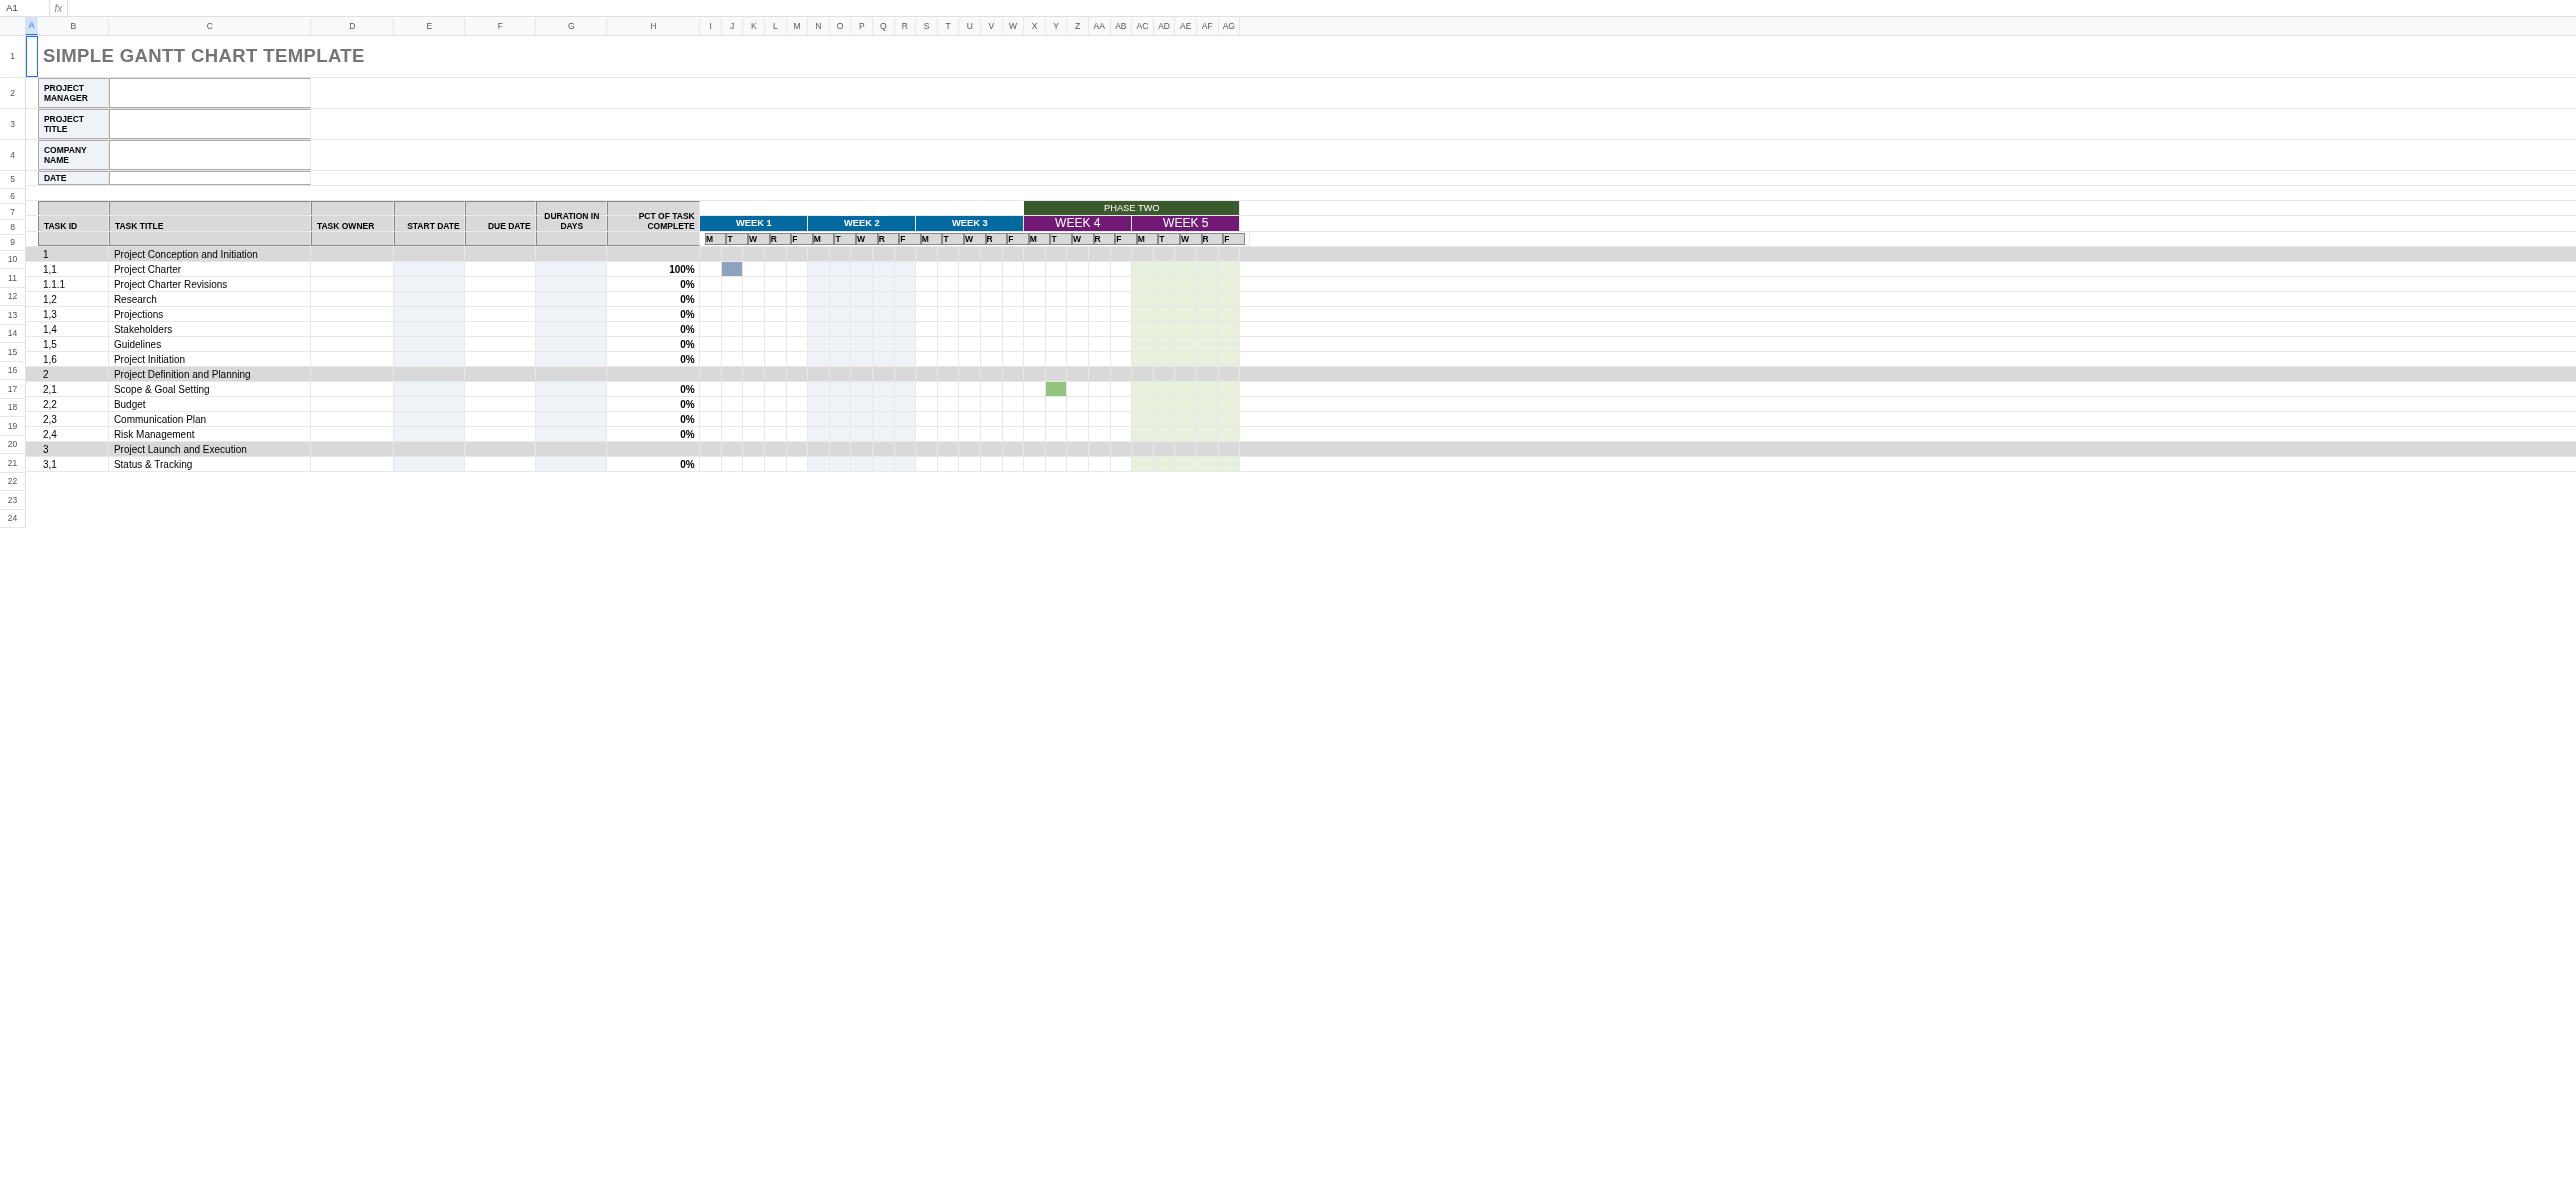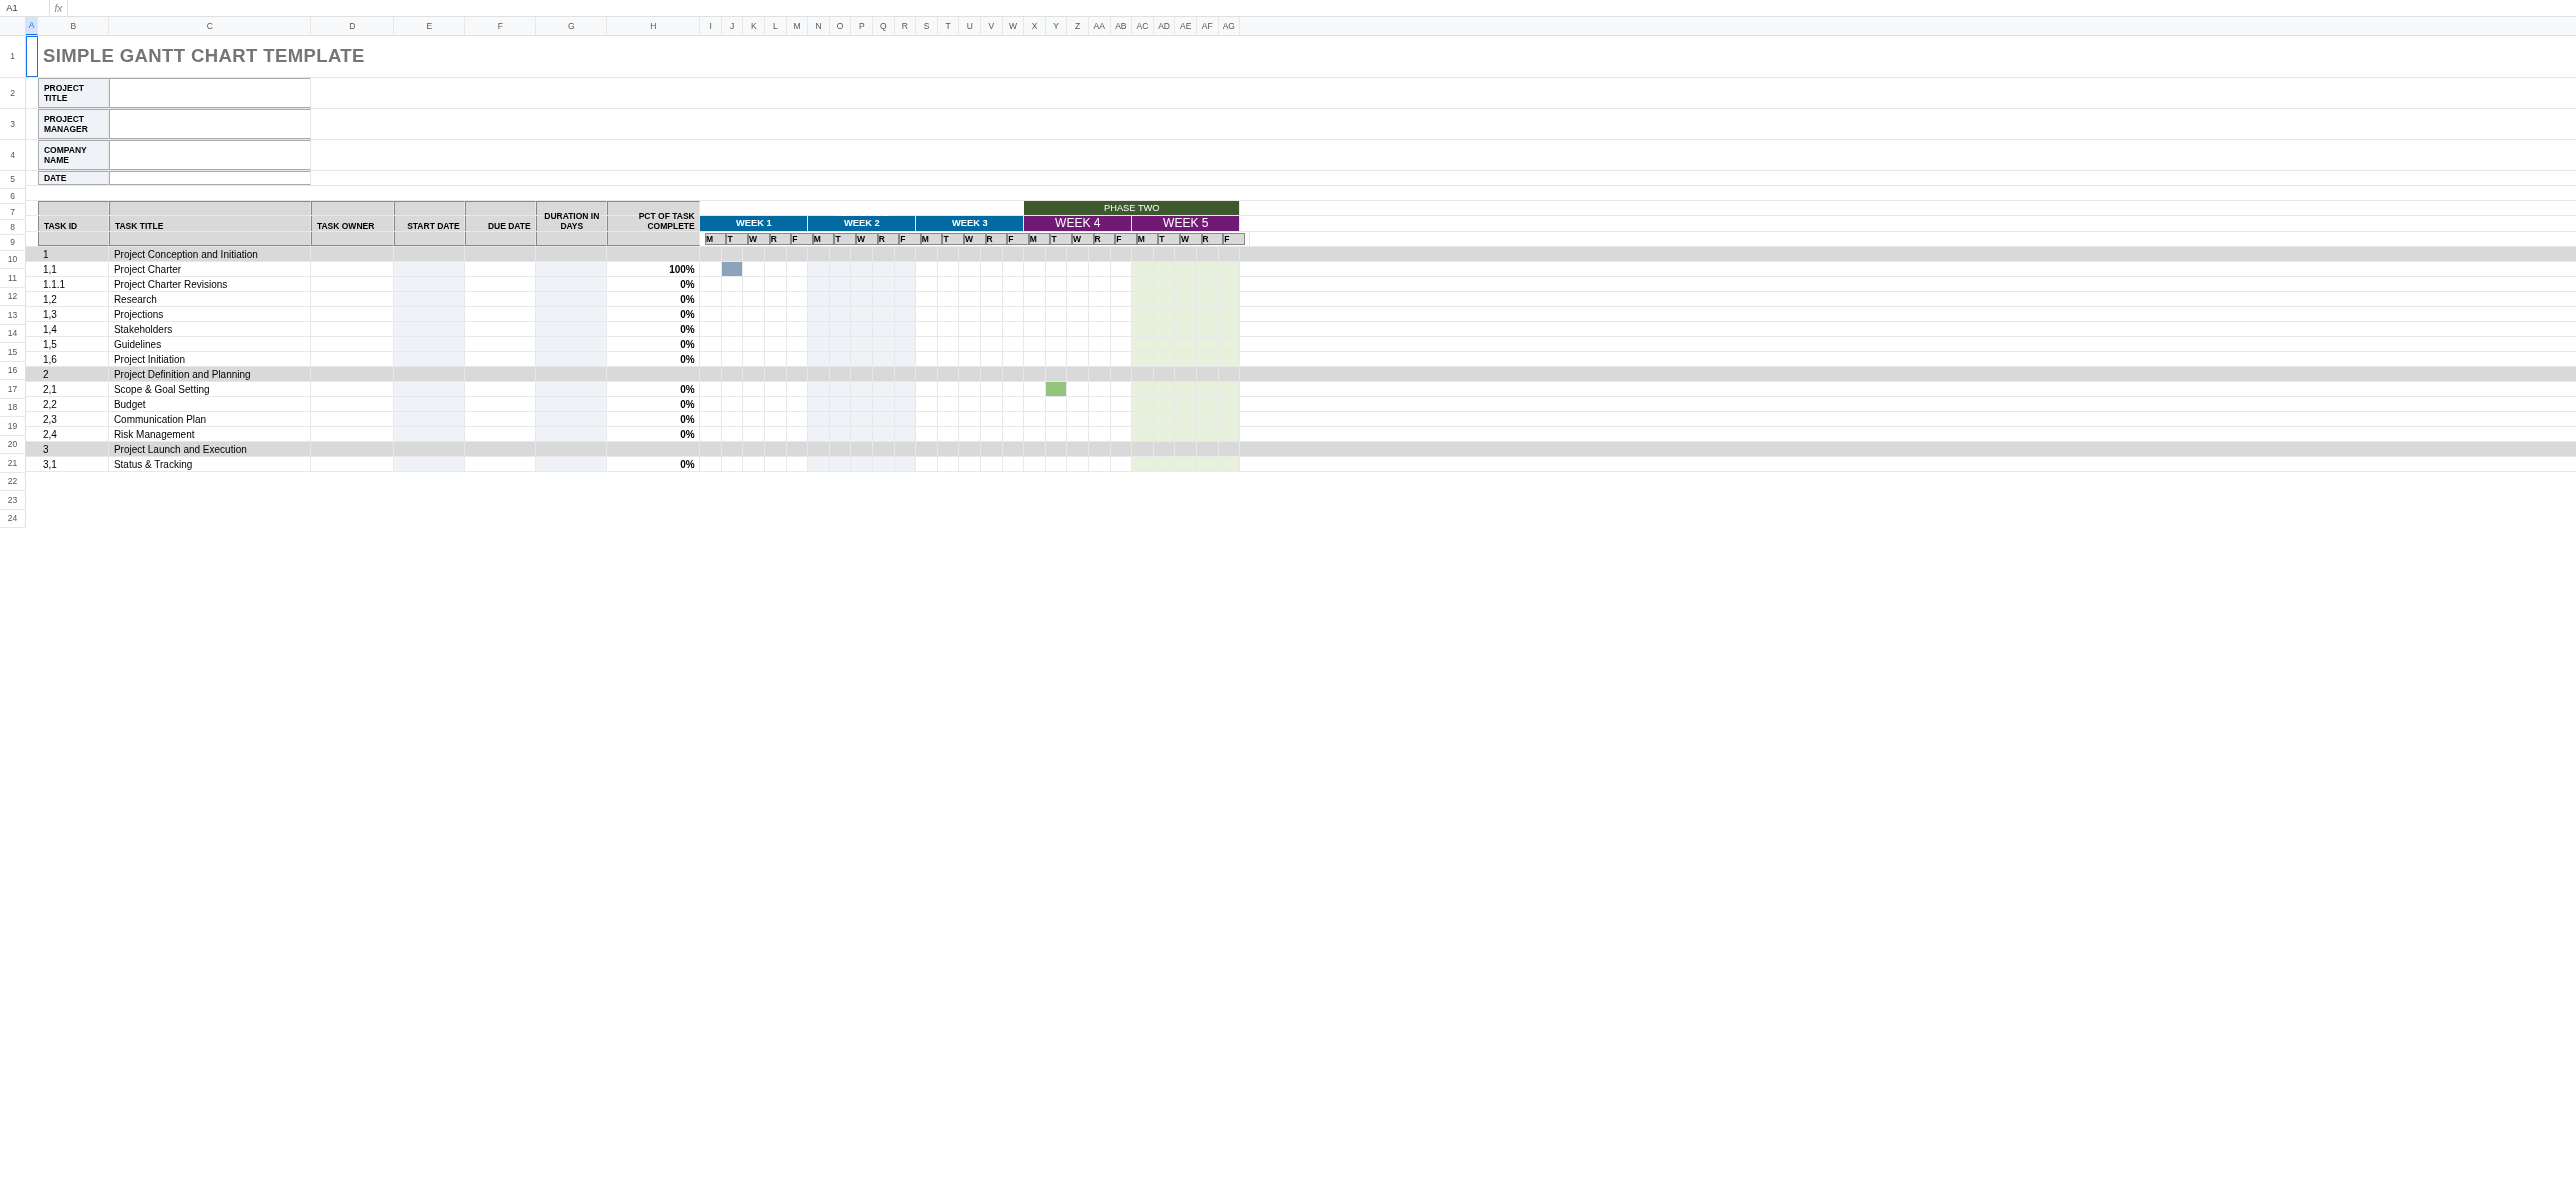--- a/index.html
+++ b/index.html
@@ -131,27 +131,27 @@
 
     <div class="content">
 
       <div class="row h54">
         <div class="colA selcell"></div>
         <div class="nb title-text" style="width:602px">SIMPLE GANTT CHART TEMPLATE</div>
       </div>
 
       <div class="row h40">
         <div class="colA nb"></div>
-        <div class="colB meta-label">PROJECT TITLE</div>
+        <div class="colB meta-label">PROJECT MANAGER</div>
         <div class="colC meta-value"></div>
       </div>
 
       <div class="row h40">
         <div class="colA nb"></div>
-        <div class="colB meta-label">PROJECT MANAGER</div>
+        <div class="colB meta-label">PROJECT TITLE</div>
         <div class="colC meta-value"></div>
       </div>
 
       <div class="row h40">
         <div class="colA nb"></div>
         <div class="colB meta-label">COMPANY NAME</div>
         <div class="colC meta-value"></div>
       </div>
 
       <div class="row h24">

